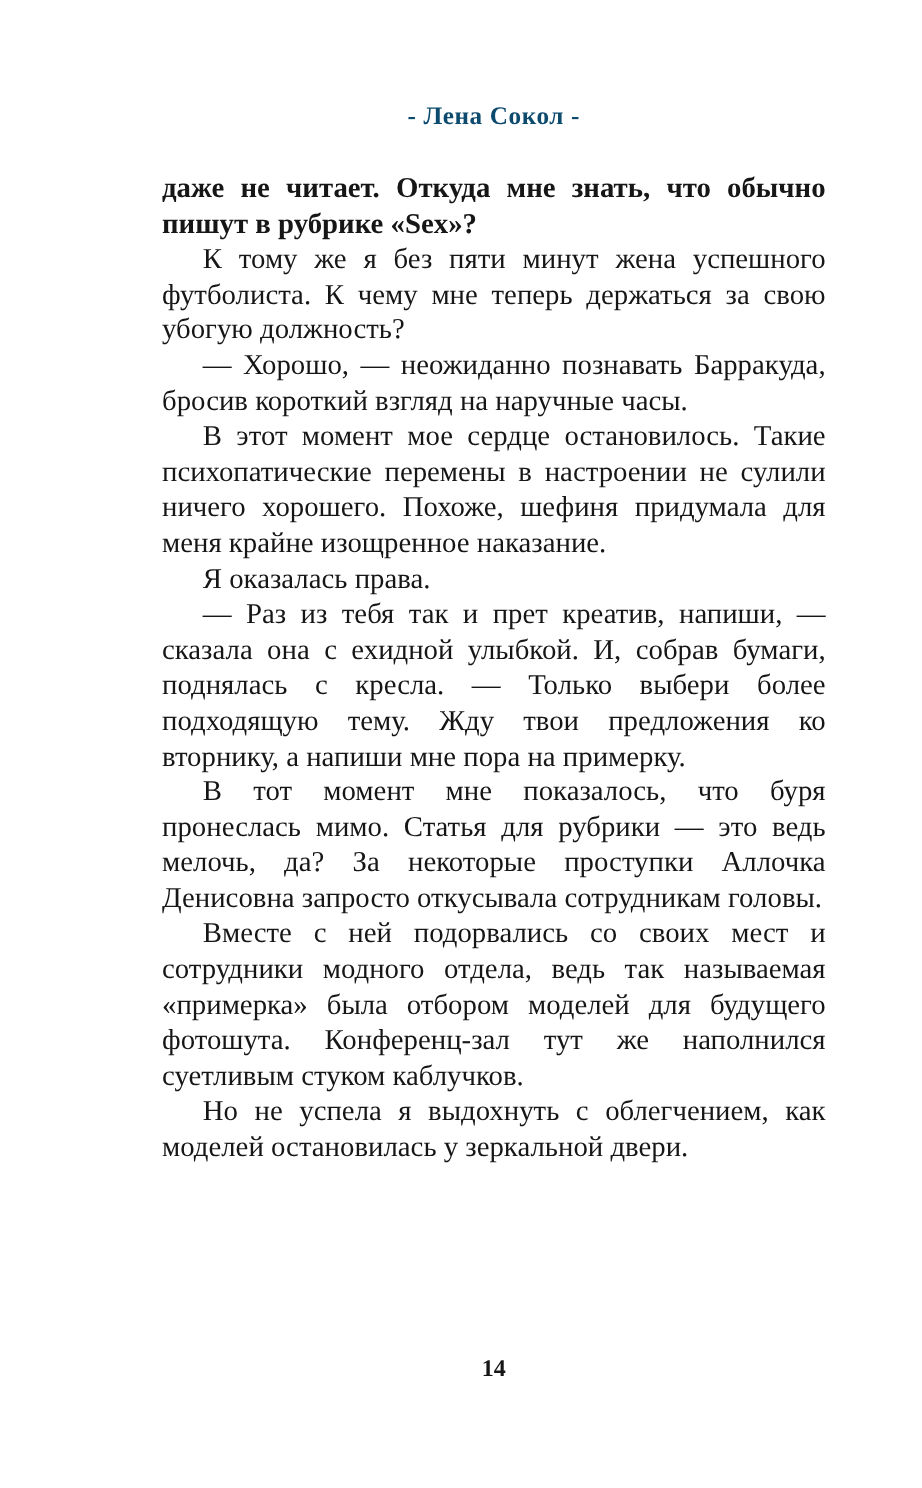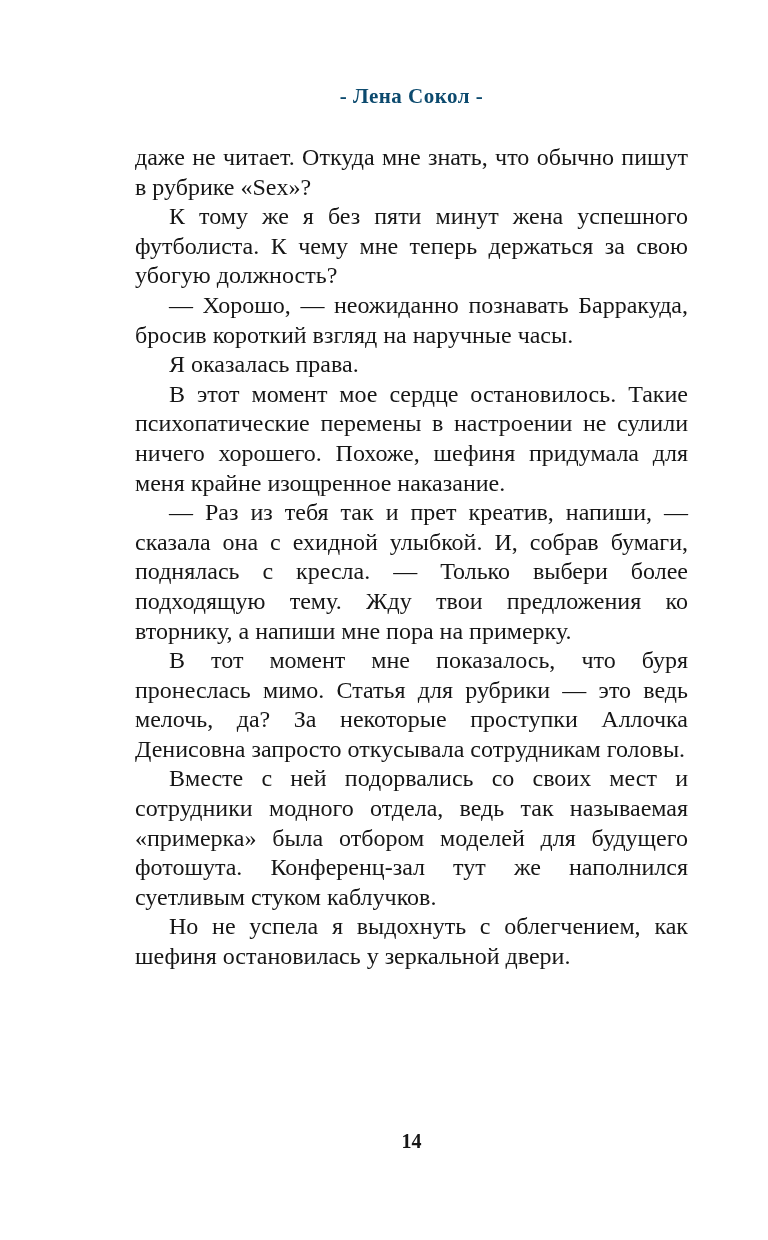--- a/index.html
+++ b/index.html
@@ -37,20 +37,21 @@
     hyphens: auto;
     -webkit-hyphens: auto;
   }
   .content p {
     margin: 0;
     padding: 0;
     text-indent: 34px;
   }
   .content p.no-indent {
     text-indent: 0;
+    font-weight: bold;
   }
   .folio {
     position: absolute;
     top: 1130px;
     left: 135px;
     width: 553px;
     text-align: center;
     font-weight: bold;
     font-size: 20px;
     color: #161616;
@@ -59,22 +60,22 @@
 </head>
 <body>
 
 <div class="page">
   <div class="running-head">- Лена Сокол -</div>
 
   <div class="content">
       <p class="no-indent">даже не читает. Откуда мне знать, что обычно пишут в рубрике «Sex»?</p>
       <p>К тому же я без пяти минут жена успешного футболиста. К чему мне теперь держаться за свою убогую должность?</p>
       <p>— Хорошо, — неожиданно познавать Барракуда, бросив короткий взгляд на наручные часы.</p>
+      <p>В этот момент мое сердце остановилось. Такие психопатические перемены в настроении не сулили ничего хорошего. Похоже, шефиня придумала для меня крайне изощренное наказание.</p>
       <p>Я оказалась права.</p>
-      <p>В этот момент мое сердце остановилось. Такие психопатические перемены в настроении не сулили ничего хорошего. Похоже, шефиня придумала для меня крайне изощренное наказание.</p>
       <p>— Раз из тебя так и прет креатив, напиши, — сказала она с ехидной улыбкой. И, собрав бумаги, поднялась с кресла. — Только выбери более подходящую тему. Жду твои предложения ко вторнику, а напиши мне пора на примерку.</p>
       <p>В тот момент мне показалось, что буря пронеслась мимо. Статья для рубрики — это ведь мелочь, да? За некоторые проступки Аллочка Денисовна запросто откусывала сотрудникам головы.</p>
       <p>Вместе с ней подорвались со своих мест и сотрудники модного отдела, ведь так называемая «примерка» была отбором моделей для будущего фотошута. Конференц-зал тут же наполнился суетливым стуком каблучков.</p>
-      <p>Но не успела я выдохнуть с облегчением, как шефиня остановилась у зеркальной двери.</p>
+      <p>Но не успела я выдохнуть с облегчением, как моделей остановилась у зеркальной двери.</p>
     </div>
 
   <div class="folio">14</div>
 </div>
 
 </body></html>

